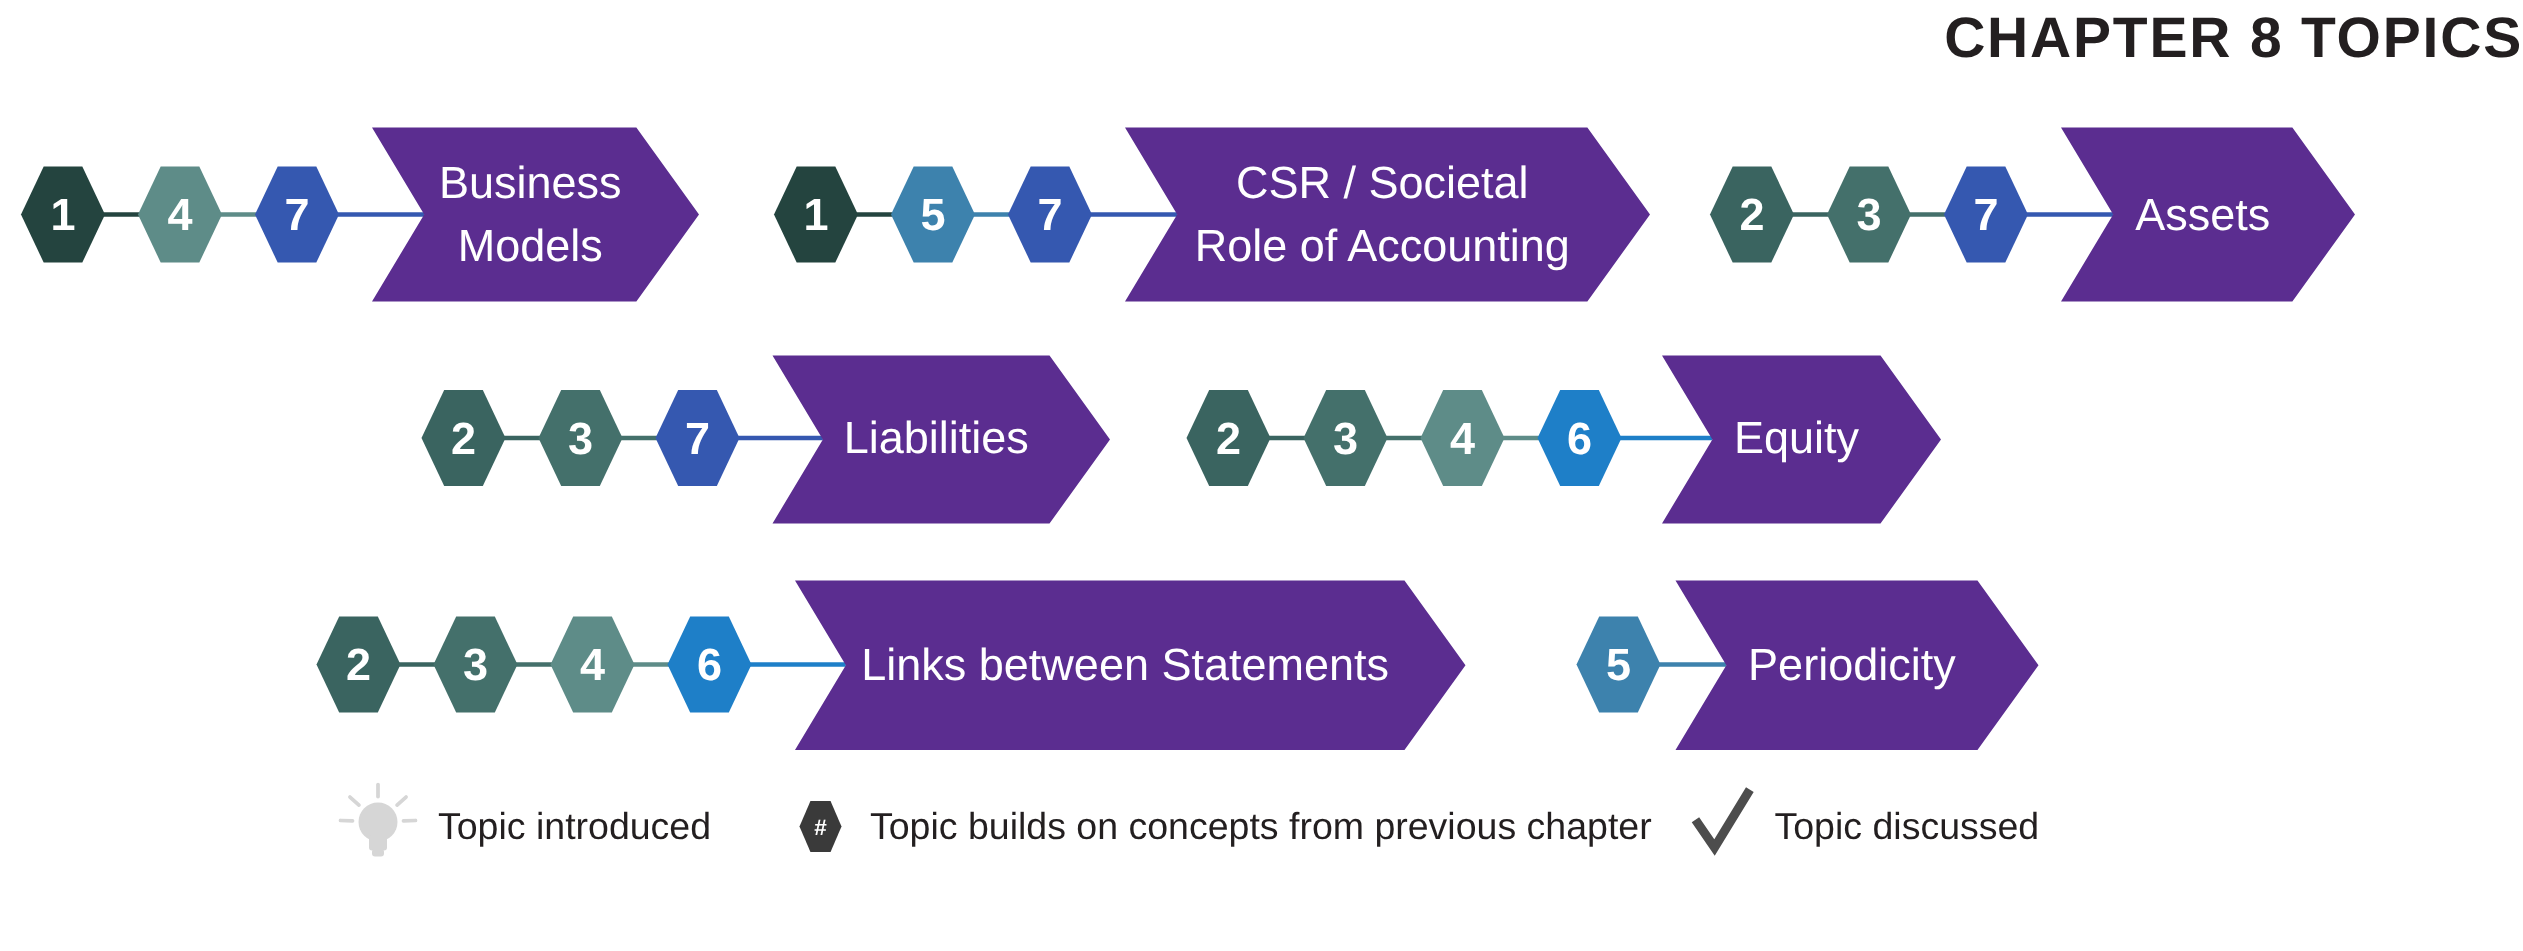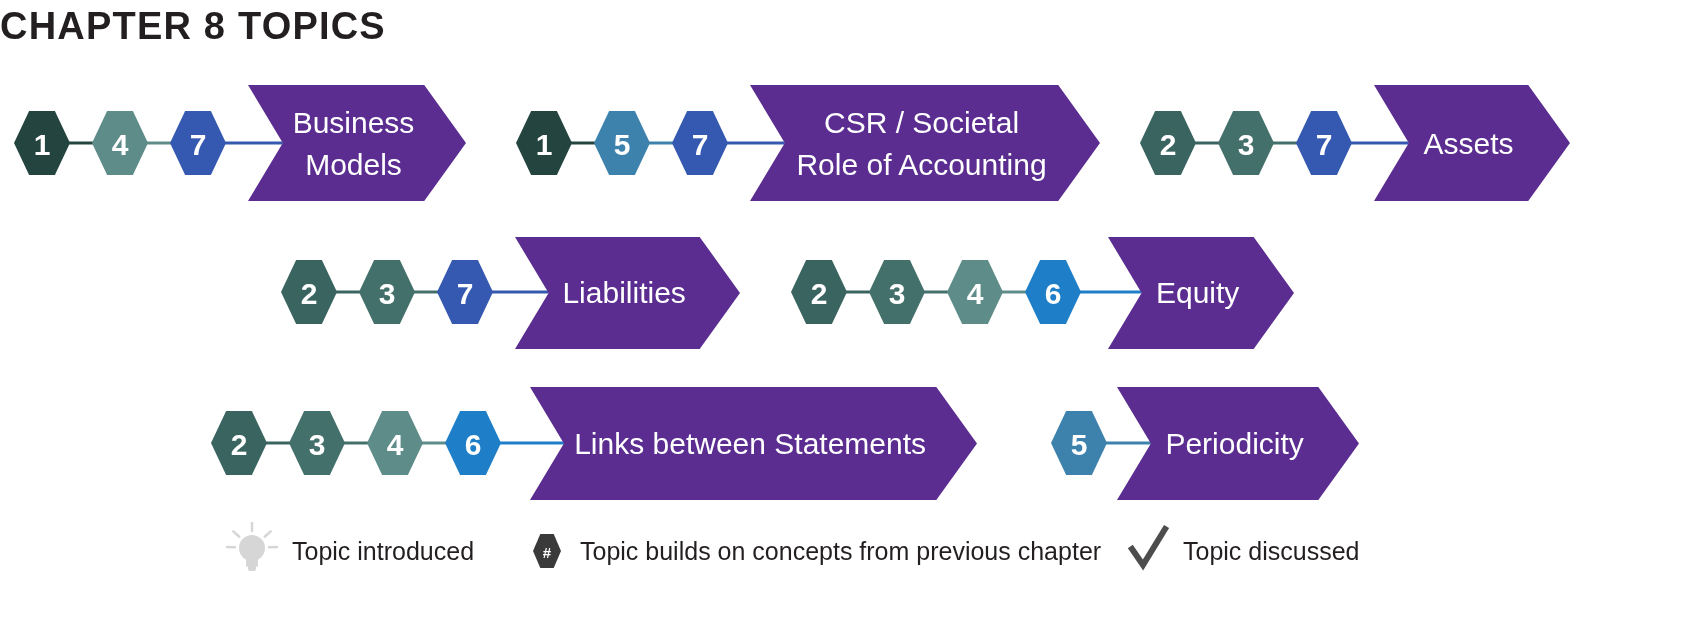--- a/index.html
+++ b/index.html
@@ -13,21 +13,21 @@
     position: relative;
     font-family: "Liberation Sans", sans-serif;
     overflow: hidden;
   }
 
   #page-title {
     position: absolute;
     top: 0;
     left: 0;
     width: 1682px;
-    text-align: left;
+    text-align: right;
     font-size: 38px;
     font-weight: bold;
     letter-spacing: 1.2px;
     color: #231f20;
     line-height: 48px;
     padding-top: 2px;
     font-family: "Liberation Sans", sans-serif;
   }
 
   .diagram-svg {

